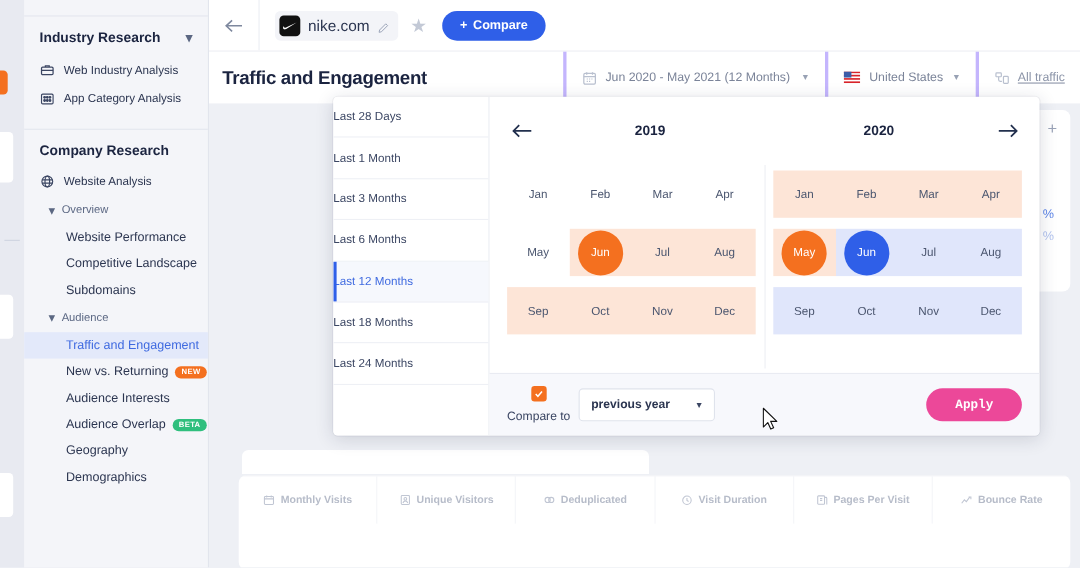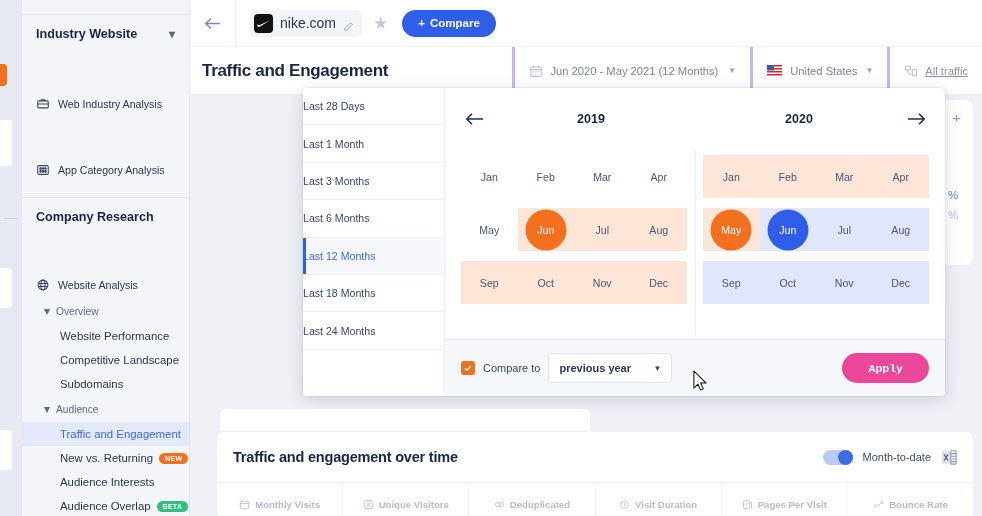--- a/index.html
+++ b/index.html
@@ -40,21 +40,20 @@
     padding: 12px 14px 10px 14px;
     font-size: 12.6px; font-weight: 700; color:#1b2440;
   }
   .sec-head.plain { padding-bottom: 8px; }
   .chev { color:#5b6782; font-size:12px; line-height:1; }
   .nav-item {
     display:flex; align-items:center; gap:8px;
     padding: 6px 10px 6px 14px;
     font-size: 10.6px; color:#2b3550; font-weight:400;
     white-space: nowrap;
-    margin-top: 40px;
   }
   .nav-item .ic { width:14px; height:14px; flex:none; color:#3b4663; display:block; }
   .nav-group {
     display:flex; align-items:center; gap:6px;
     padding: 7px 10px 7px 22px;
     font-size: 10.2px; color:#5c6884; font-weight:400;
   }
   .nav-leaf {
     padding: 6px 10px 6px 38px;
     font-size: 11.4px; color:#2b3550;
@@ -189,21 +188,21 @@
   .mcell.sel-o .dot { background:#f4701f; }
   .mcell.sel-b { color:#fff; font-weight:400; }
   .mcell.sel-b .dot { background:#2f5fe8; }
   .mcell .lbl { position:relative; z-index:3; }
 
   .picker-foot {
     position:absolute; left:0; right:0; bottom:0; height:57px;
     background:#f7f8fc; border-top:1px solid #e9ebf2;
     display:flex; align-items:center; padding:0 16px;
   }
-  .cmp-box { display:flex; align-items:center; gap:8px; }
+  .cmp-box { display:flex; align-items:center; gap:8px;flex-direction:column; }
   .cbx { width:14px; height:14px; border-radius:3px; background:#f4701f; display:flex; align-items:center; justify-content:center; }
   .cbx svg { width:10px; height:10px; color:#fff; display:block;}
   .cmp-lbl { font-size:11px; color:#3b4663; }
   .sel-wrap {
     margin-left:8px; width:124px; height:30px; background:#fff; border:1px solid #dfe3ec; border-radius:4px;
     display:flex; align-items:center; padding:0 10px; font-size:11px; color:#2b3550; font-weight:700;
   }
   .sel-wrap .caret { margin-left:auto; color:#3b4663; font-size:8px;}
   .apply {
     margin-left:auto; background:#ec4899; color:#fff; border:none; border-radius:16px;
@@ -223,21 +222,21 @@
     <div class="rail-chip c1"></div>
     <div class="rail-chip c2"></div>
     <div class="rail-line"></div>
     <div class="rail-chip c3"></div>
   </div>
 
   <div class="sidebar">
     <div class="sb-sep"></div>
 
     <div class="sec-head">
-      <span>Industry Website</span>
+      <span>Industry Research</span>
       <span class="chev">▾</span>
     </div>
 
     <div class="nav-item">
       <span class="ic">
         <svg viewBox="0 0 16 16" fill="none" stroke="currentColor" stroke-width="1.3">
             <rect x="2" y="4.5" width="12" height="8" rx="1.2"></rect>
             <path d="M6 4.5V3.2h4v1.3M2 8h12"></path>
           </svg>
       </span>
@@ -408,37 +407,20 @@
               </svg>
           </span>
           <span class="devname">Mobile Web</span>
           <span class="devpct dim">72.18 %</span>
         </div>
       </div>
 
       <div class="card-mid"></div>
 
       <div class="card-bottom">
-        <div class="cb-head">
-          <div class="cb-title">Traffic and engagement over time</div>
-          <div class="cb-right">
-            <span class="toggle">
-                <i></i>
-              </span>
-            <span class="mtd">Month-to-date</span>
-            <span class="xls">
-              <svg viewBox="0 0 18 19" fill="none" stroke="currentColor" stroke-width="1.2">
-                  <rect x="1" y="2" width="9.5" height="15" rx=".8" fill="#dfe3ec" stroke="none"></rect>
-                  <path d="M3.4 6l4.6 7M8 6l-4.6 7" stroke="#5b6782" stroke-width="1.4"></path>
-                  <rect x="11" y="2" width="6" height="15" rx=".8"></rect>
-                  <path d="M11 5.2h6M11 8.2h6M11 11.2h6M11 14.2h6"></path>
-                </svg>
-            </span>
-          </div>
-        </div>
         <div class="cb-tabs">
           <div class="cb-tab">
             <span class="ic"><svg viewBox="0 0 16 16" fill="none" stroke="currentColor" stroke-width="1.4">
                   <rect x="2" y="3.4" width="12" height="10.6" rx="1.2"></rect>
                   <path d="M2 6.6h12M5 2v2.6M11 2v2.6"></path>
                 </svg></span>
             <span>Monthly Visits</span>
           </div>
           <div class="cb-tab">
             <span class="ic"><svg viewBox="0 0 16 16" fill="none" stroke="currentColor" stroke-width="1.4">

